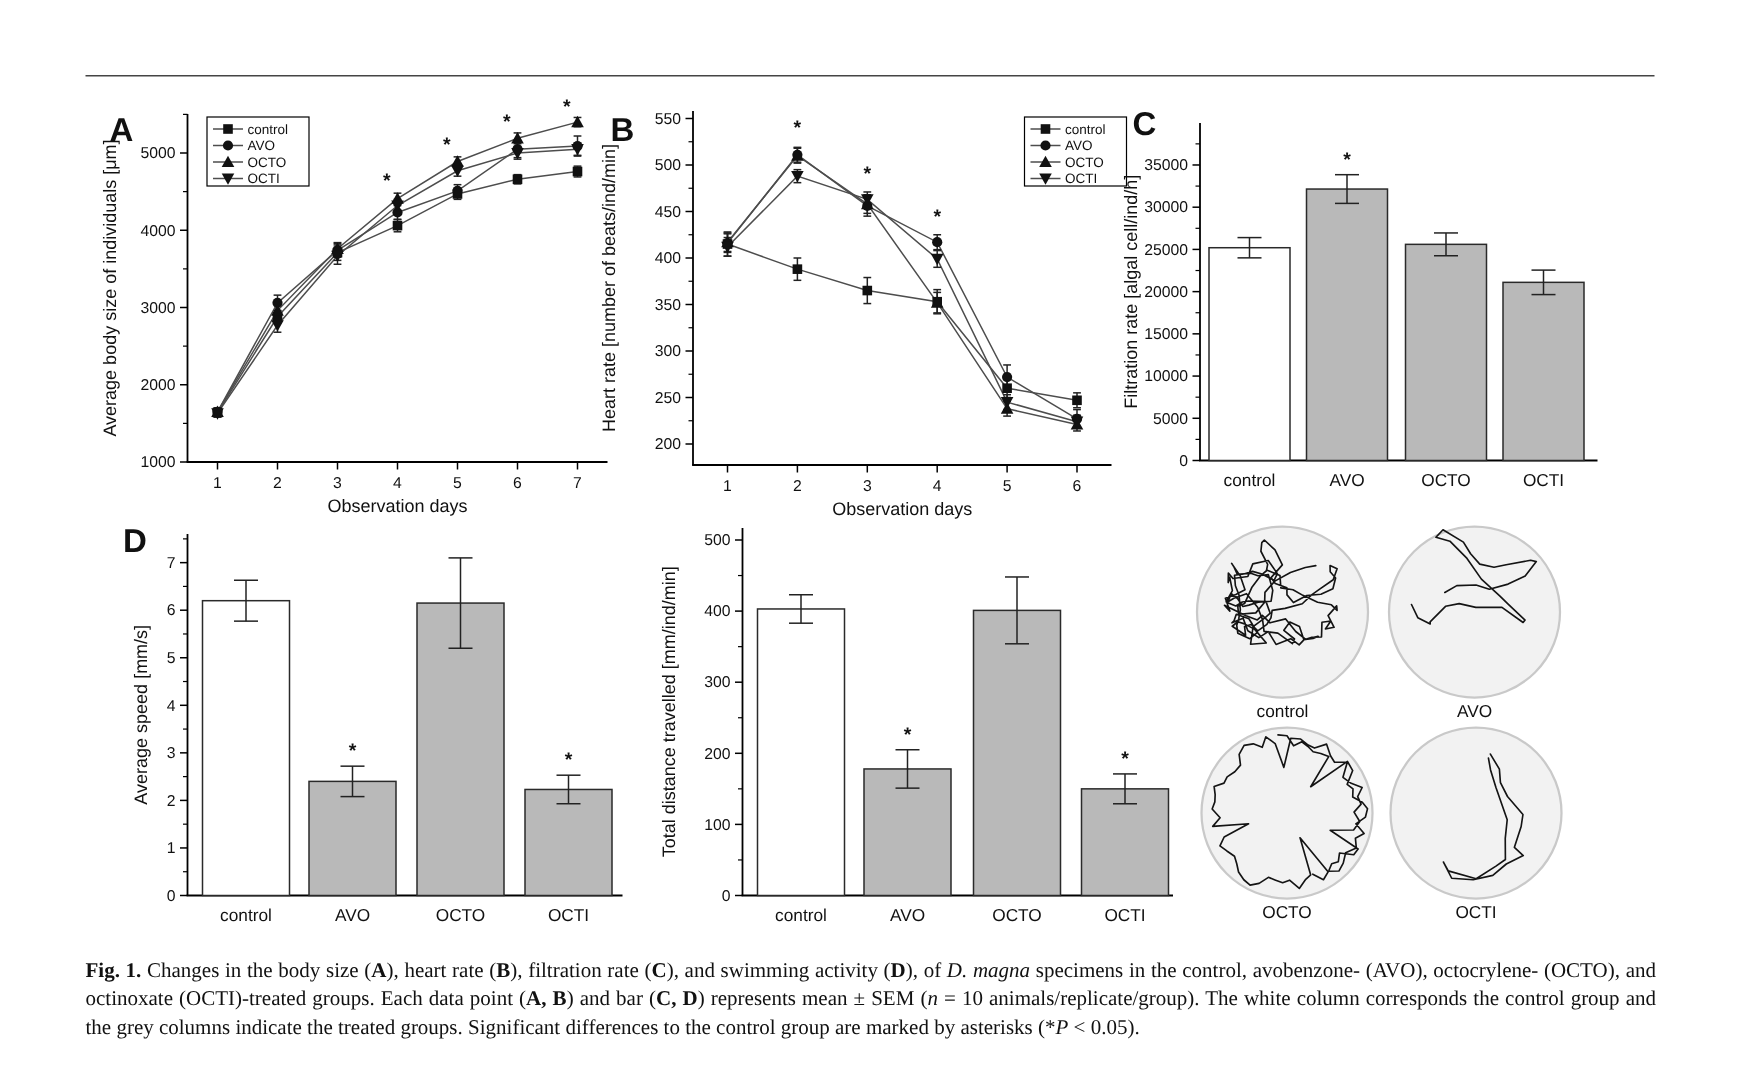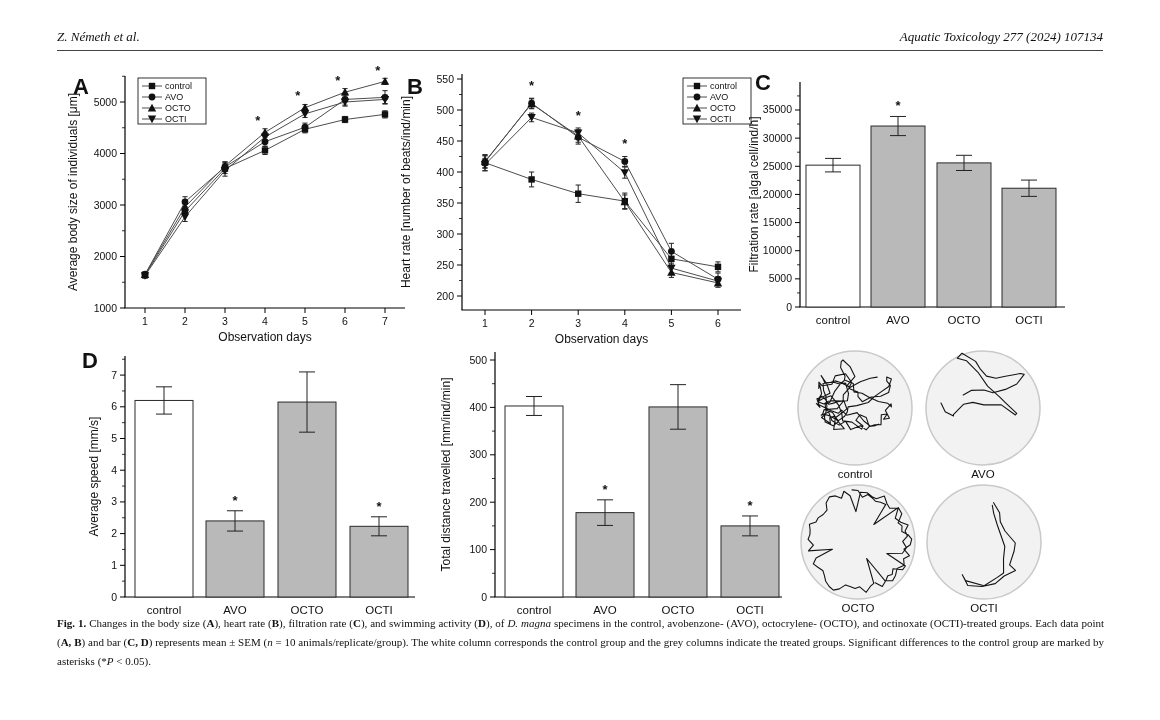--- a/index.html
+++ b/index.html
@@ -9,31 +9,27 @@
   .header{position:absolute;left:57px;top:29px;width:1046px;display:flex;
           justify-content:space-between;font-style:italic;font-size:13px;}
   .rule{position:absolute;left:57px;top:50px;width:1046px;border-top:1px solid #444;height:0;}
   svg{position:absolute;overflow:visible;}
   #chartA{left:60px;top:58px;}
   #chartB{left:396px;top:58px;}
   #chartC{left:746px;top:54px;}
   #chartD1{left:55px;top:338px;}
   #chartD2{left:420px;top:338px;}
   #tracks{left:790px;top:344px;}
-  .caption{position:absolute;left:57px;top:614px;width:1047px;font-size:11px;
+  .caption{position:absolute;left:57px;top:638px;width:1047px;font-size:14px;
            line-height:19px;text-align:justify;}
 </style>
 </head>
 <body>
 
 <div class="page">
-  <div class="header">
-    <span>Z. Németh et al.</span>
-    <span>Aquatic Toxicology 277 (2024) 107134</span>
-  </div>
   <div class="rule"></div>
 
   <svg id="chartA" width="350" height="294">
       <line x1="65" y1="18" x2="65" y2="250" stroke="#000" stroke-width="1.2"></line>
       <line x1="64.4" y1="250" x2="345" y2="250" stroke="#000" stroke-width="1.2"></line>
       <line x1="60" y1="250" x2="65" y2="250" stroke="#000" stroke-width="1"></line>
       <text x="57" y="253.5" font-size="10.5" text-anchor="end" fill="#111" font-family="&quot;Liberation Sans&quot;,sans-serif">1000</text>
       <line x1="60" y1="198.5" x2="65" y2="198.5" stroke="#000" stroke-width="1"></line>
       <text x="57" y="202" font-size="10.5" text-anchor="end" fill="#111" font-family="&quot;Liberation Sans&quot;,sans-serif">2000</text>
       <line x1="60" y1="147" x2="65" y2="147" stroke="#000" stroke-width="1"></line>

